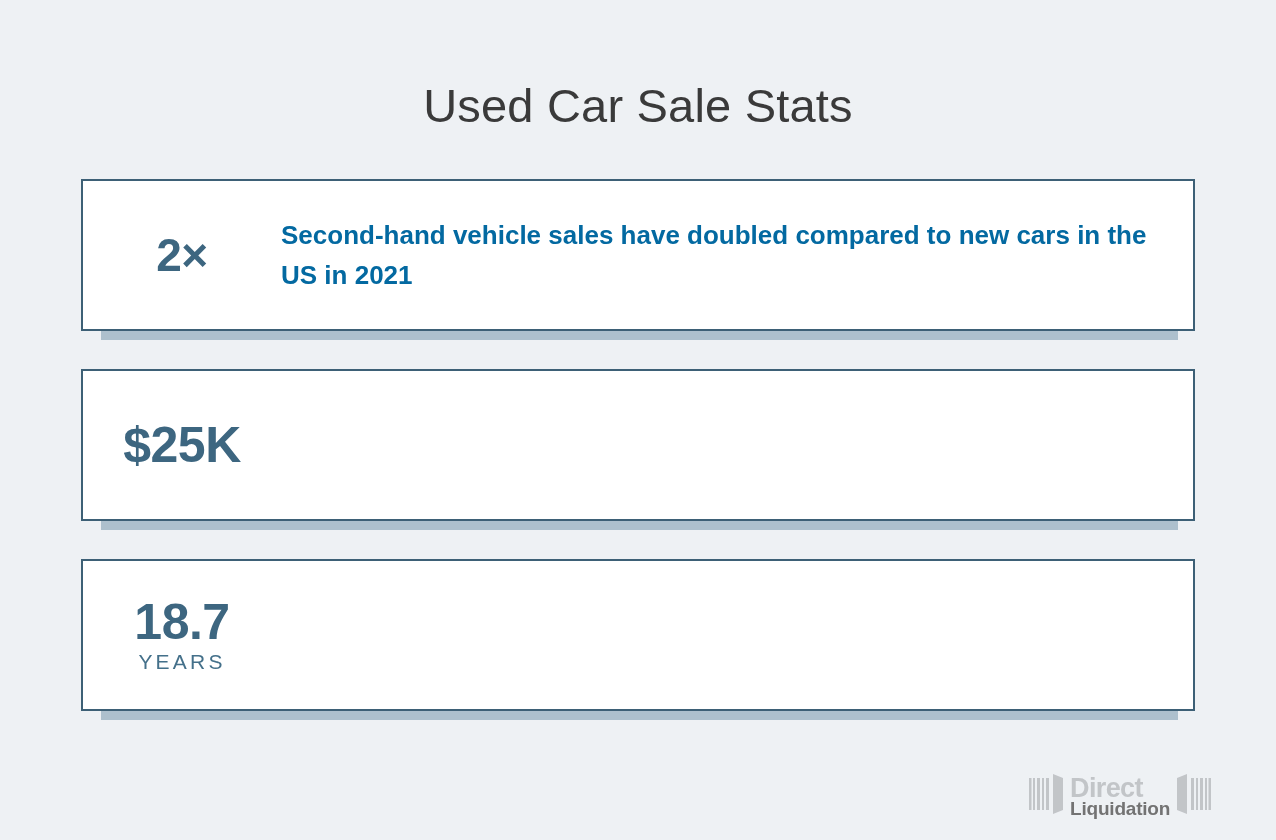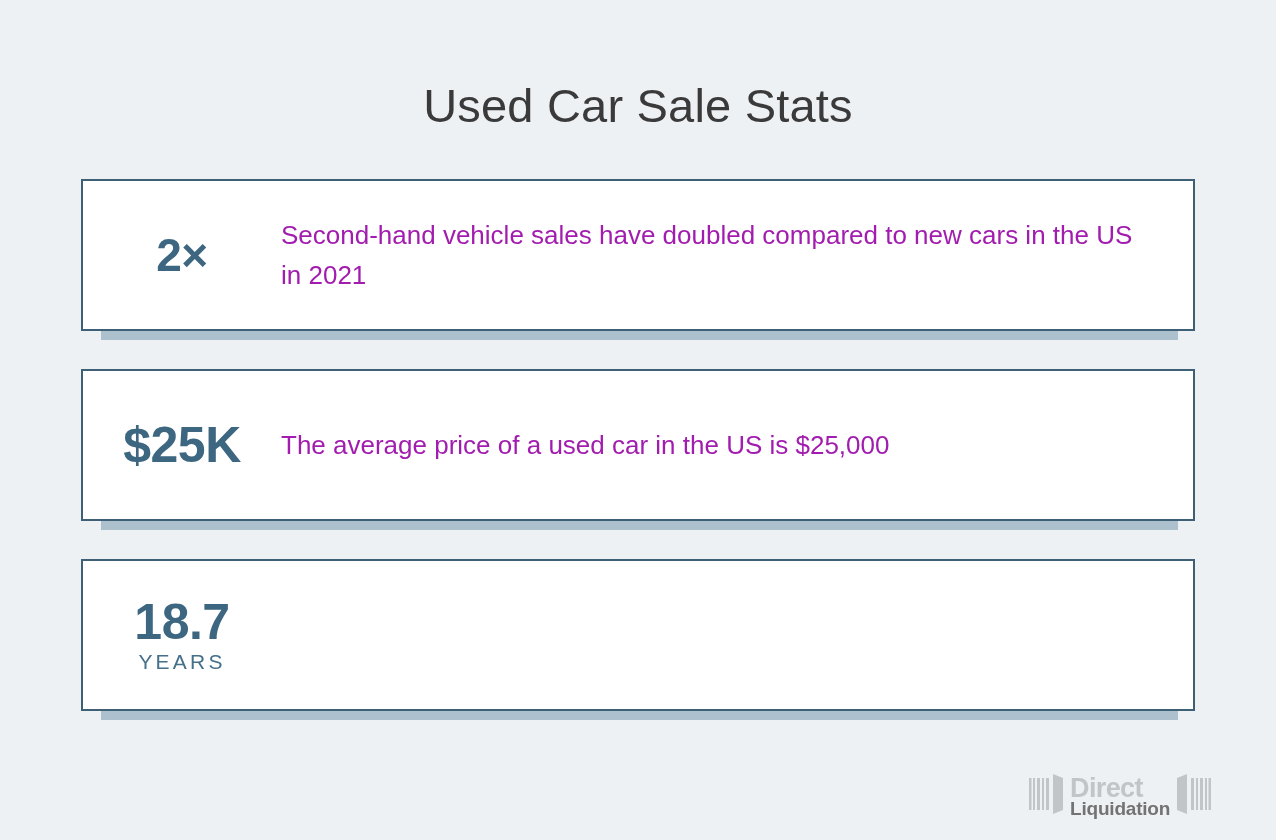--- a/index.html
+++ b/index.html
@@ -86,23 +86,23 @@
     font-weight: 400;
     letter-spacing: 3.2px;
     color: #44708a;
     margin-top: 2px;
   }
 
   .stat-desc {
     flex: 1 1 auto;
     font-size: 26px;
     line-height: 40px;
-    color: #a21caf;
+    color: #0369a1;
     padding-right: 36px;
-    font-weight: 400;
+    font-weight: 700;
   }
 
   .brand-logo {
     position: absolute;
     left: 1029px;
     top: 770px;
     width: 182px;
     height: 52px;
     display: flex;
     align-items: center;
@@ -148,21 +148,20 @@
       <div class="stat-desc">Second-hand vehicle sales have doubled compared to new cars in the US in 2021</div>
     </div>
   </div>
 
   <div class="stat-card-wrap">
     <div class="stat-card-shadow"></div>
     <div class="stat-card">
       <div class="stat-value-col">
         <div class="stat-value big">$25K</div>
       </div>
-      <div class="stat-desc">The average price of a used car in the US is $25,000</div>
     </div>
   </div>
 
   <div class="stat-card-wrap">
     <div class="stat-card-shadow"></div>
     <div class="stat-card">
       <div class="stat-value-col">
         <div class="stat-value big">18.7</div>
         <div class="stat-unit">YEARS</div>
       </div>

